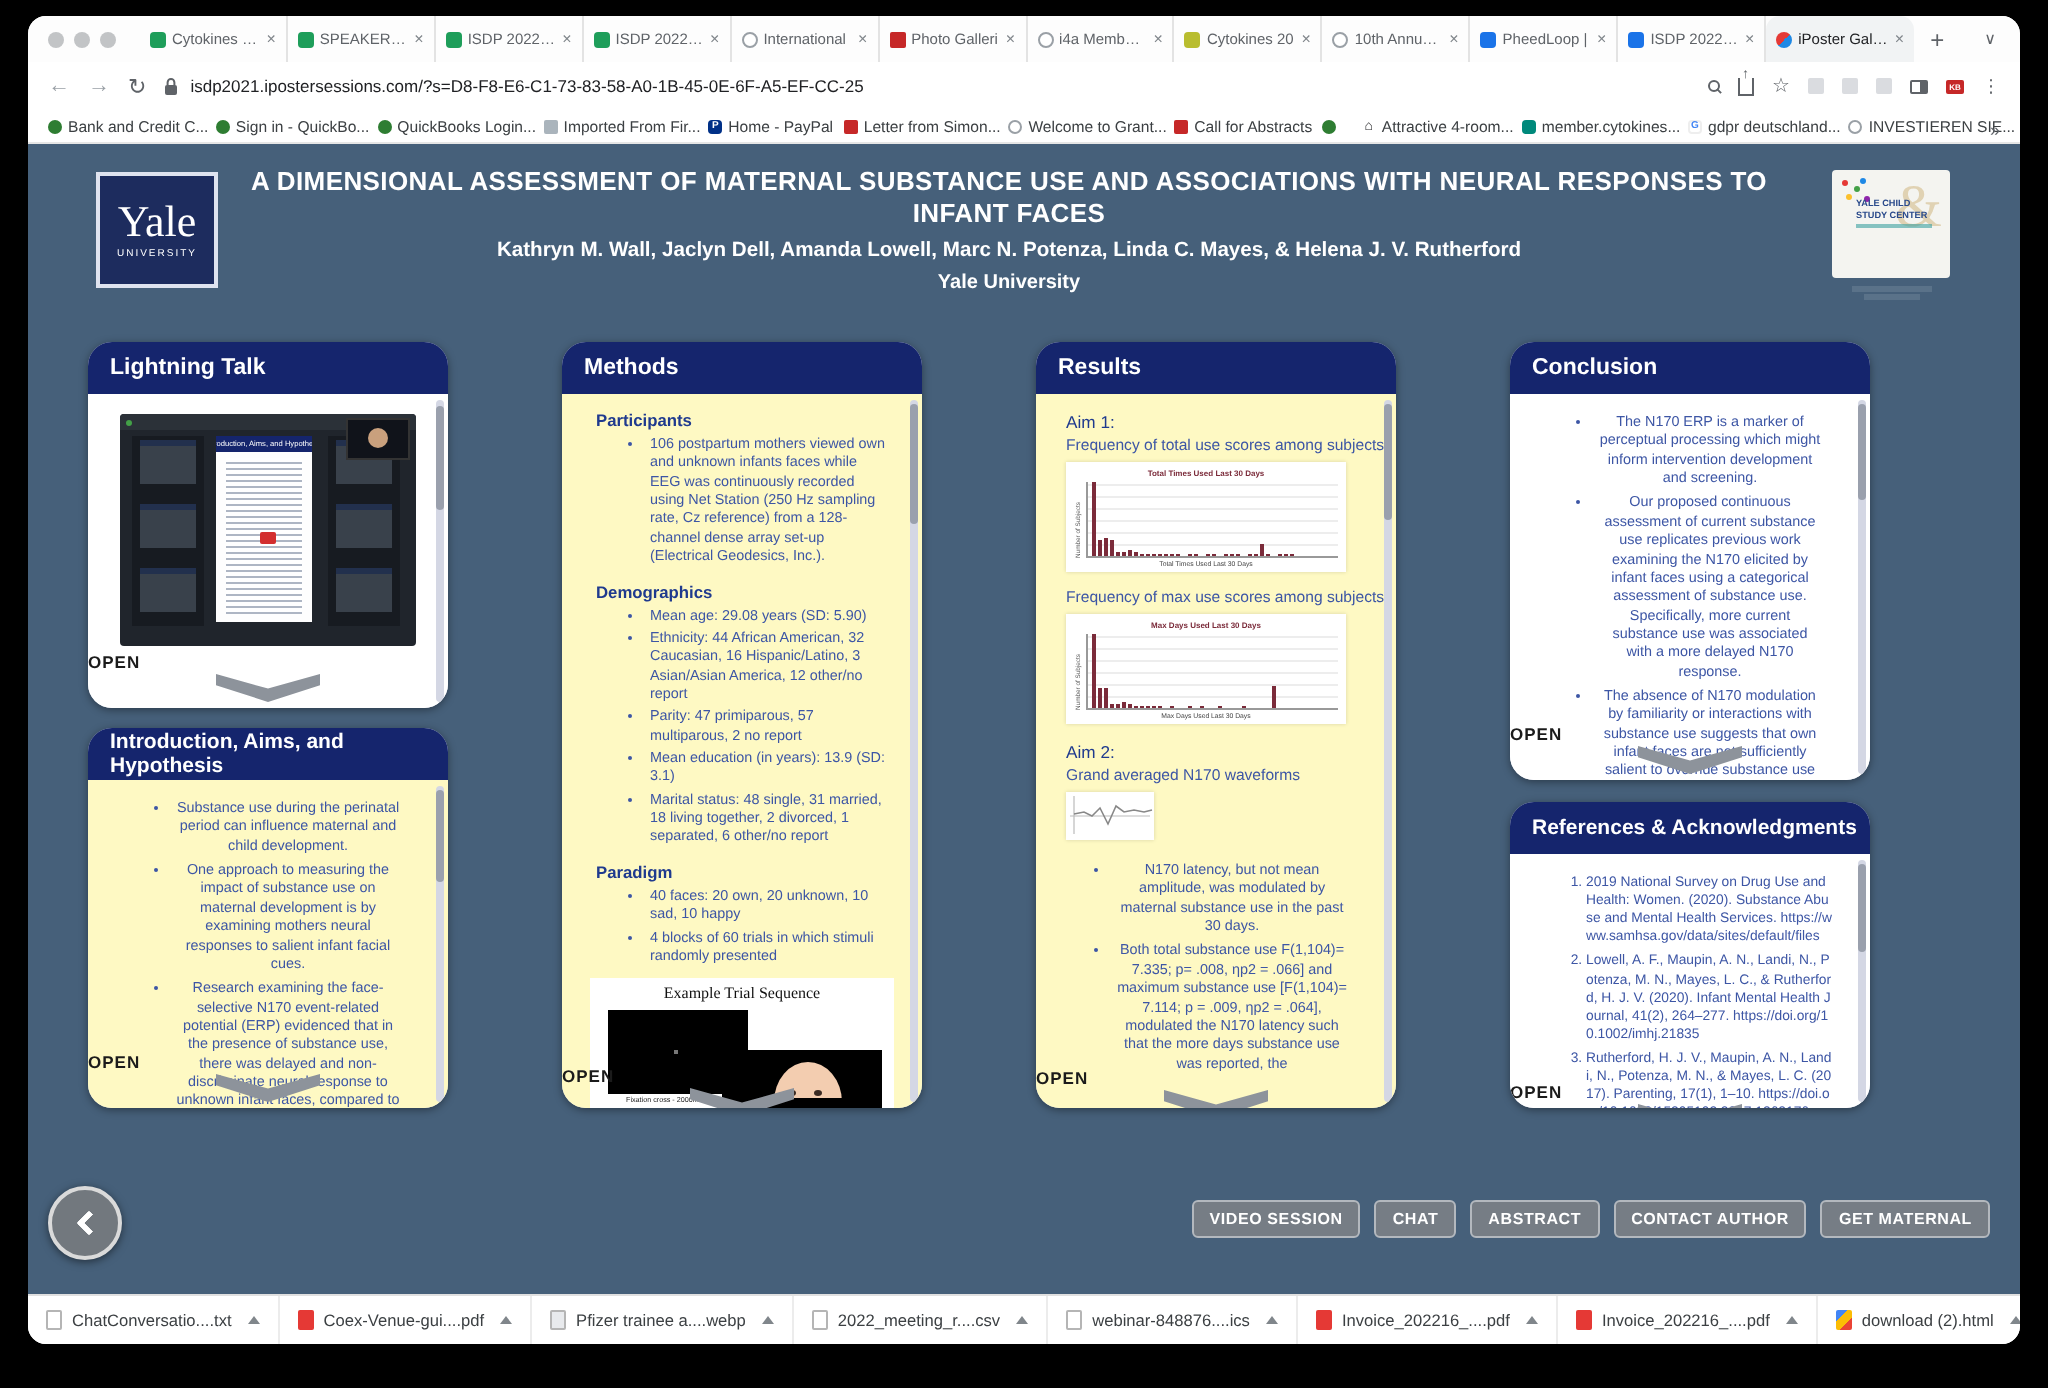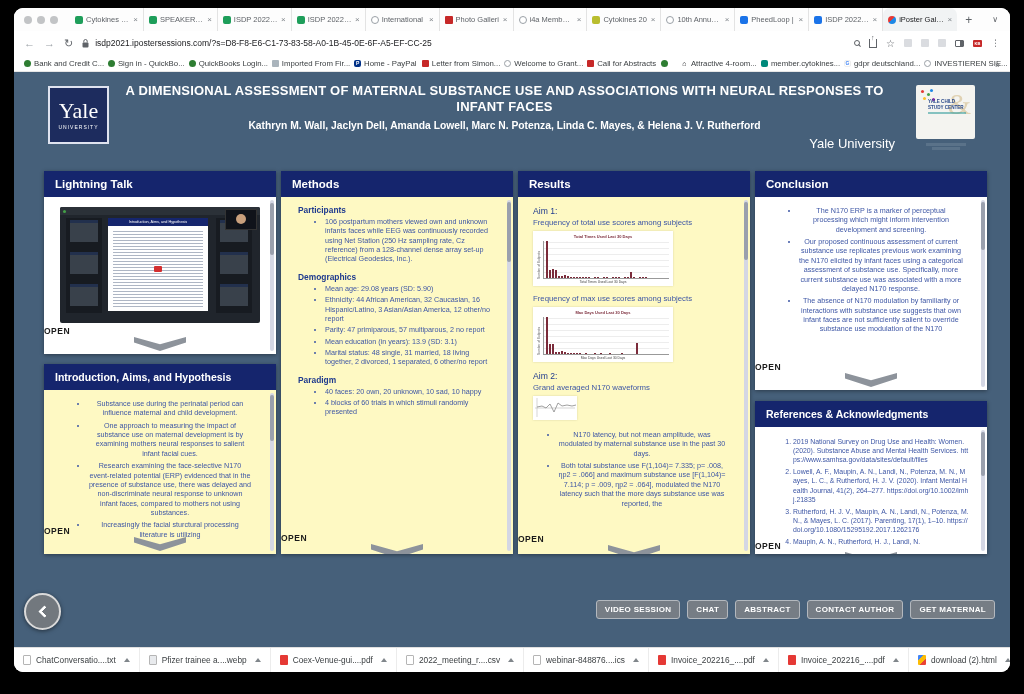--- a/index.html
+++ b/index.html
@@ -66,30 +66,30 @@
   .chevrons{margin-left:auto;color:#5f6368;font-size:9px;cursor:pointer}
   .chevrons::before{content:"»"}
 
   
   .content{flex:1;background:#46607a;position:relative;overflow:hidden}
   .yale-logo{position:absolute;left:34px;top:14px;width:61px;height:58px;background:#1d2c5e;border:2px solid #dfe3ef;display:flex;flex-direction:column;align-items:center;justify-content:center;cursor:default}
   .yale-logo .y1{font-family:"Liberation Serif",serif;color:#fff;font-size:22px;line-height:1}
   .yale-logo .y2{color:#fff;font-size:5px;letter-spacing:1px;margin-top:2px}
   .ptitle{position:absolute;left:100px;right:115px;top:11px;text-align:center;color:#fff;font-weight:bold;font-size:13px;line-height:1.25;letter-spacing:.2px}
   .pauthors{position:absolute;left:100px;right:115px;top:48px;text-align:center;color:#fff;font-weight:bold;font-size:10.3px}
-  .paff{position:absolute;left:100px;right:115px;top:64px;text-align:right;color:#fff;font-weight:normal;font-size:13px}
+  .paff{position:absolute;left:100px;right:115px;top:64px;text-align:center;color:#fff;font-weight:bold;font-size:10px}
   .ycsc{position:absolute;right:35px;top:13px;width:59px;height:54px;background:#f4f4f0;border-radius:2px;padding:4px 3px;overflow:hidden}
   .ycsc .dots-cluster{position:absolute;left:4px;top:4px;width:16px;height:16px}
   .ycsc .d{position:absolute;width:3px;height:3px;border-radius:50%}
   .ycsc .t{position:absolute;left:12px;top:14px;font-size:4.6px;font-weight:bold;color:#2a4a8b;line-height:1.3}
   .ycsc .amp{position:absolute;right:4px;top:2px;font-family:"Liberation Serif",serif;font-size:30px;color:#c9a96a;opacity:.45}
   .ycsc .bar{position:absolute;left:12px;top:27px;width:38px;height:2px;background:#3aa0a0;opacity:.6}
   .ghost{position:absolute;right:38px;top:70px;width:52px;text-align:center;color:#fff;opacity:.22;font-size:4.5px;line-height:1.4}
 
-  .panel{position:absolute;width:232px;border-radius:0;overflow:hidden;box-shadow:0 1px 4px rgba(0,0,0,.4);display:flex;flex-direction:column;background:#e4e7f4}
+  .panel{position:absolute;width:180px;border-radius:12px;overflow:hidden;box-shadow:0 1px 4px rgba(0,0,0,.4);display:flex;flex-direction:column;background:#e4e7f4}
   .phead{height:26px;background:#15256d;color:#fff;font-weight:bold;font-size:11.5px;display:flex;align-items:center;padding-left:11px;flex:none;cursor:pointer}
   .pbody{flex:1;position:relative;overflow:hidden;background:#fef9c3}
   .pbody.white{background:#fff}
   .track{position:absolute;right:2px;top:3px;bottom:3px;width:4px;background:#d4d7e4;border-radius:2px}
   .thumb{position:absolute;right:2px;width:4px;border-radius:2px;background:#9aa0ad;cursor:pointer}
   .open{position:absolute;bottom:3px;left:0;right:0;text-align:left;cursor:pointer}
   .open .txt{font-size:8.5px;font-weight:bold;color:#1b1b1b;letter-spacing:.5px}
   .open .arrow{width:52px;height:14px;margin:1px auto 0;background:#8d939b;clip-path:polygon(0 0,50% 52%,100% 0,100% 40%,50% 100%,0 40%)}
 
   .bullets{margin:9px 0 0;padding:0 24px 0 44px;color:#3d56a5;font-size:7.2px;line-height:1.3;text-align:center}
@@ -433,20 +433,30 @@
             <li>Parity: 47 primiparous, 57 multiparous, 2 no report</li>
             <li>Mean education (in years): 13.9 (SD: 3.1)</li>
             <li>Marital status: 48 single, 31 married, 18 living together, 2 divorced, 1 separated, 6 other/no report</li>
           </ul>
         <div class="mh">Paradigm</div>
         <ul class="mb">
 
         <li>40 faces: 20 own, 20 unknown, 10 sad, 10 happy</li>
             <li>4 blocks of 60 trials in which stimuli randomly presented</li>
           </ul>
+        <div class="trial">
+          <div class="ttitle">Example Trial Sequence</div>
+          <div class="b1"></div>
+          <div class="cap cap1">Fixation cross - 2000ms</div>
+          <div class="b2">
+              <div class="face"></div>
+            </div>
+          <div class="cap cap2">Face stimuli - 500ms</div>
+          <div class="b3"></div>
+        </div>
         <div class="open" style="bottom:-4px">
           <div class="txt">OPEN</div>
           <div class="arrow"></div>
         </div>
         <div class="track"></div>
           <div class="thumb" style="top:5px;height:60px"></div>
       </div>
     </div>
 
     <div class="panel" style="left:504px;top:99px;height:383px">
@@ -614,32 +624,32 @@
   <div class="dlbar">
     <div style="display:flex;height:100%">
 
         <div class="dl">
           <span class="fi fi-txt"></span>
           <span class="lbl">ChatConversatio....txt</span>
           <span class="caret"></span>
         </div>
 
         <div class="dl">
+          <span class="fi fi-pdf"></span>
+          <span class="lbl">Coex-Venue-gui....pdf</span>
+          <span class="caret"></span>
+        </div>
+
+        <div class="dl">
           <span class="fi fi-img"></span>
           <span class="lbl">Pfizer trainee a....webp</span>
           <span class="caret"></span>
         </div>
 
         <div class="dl">
-          <span class="fi fi-pdf"></span>
-          <span class="lbl">Coex-Venue-gui....pdf</span>
-          <span class="caret"></span>
-        </div>
-
-        <div class="dl">
           <span class="fi fi-csv"></span>
           <span class="lbl">2022_meeting_r....csv</span>
           <span class="caret"></span>
         </div>
 
         <div class="dl">
           <span class="fi fi-ics"></span>
           <span class="lbl">webinar-848876....ics</span>
           <span class="caret"></span>
         </div>

